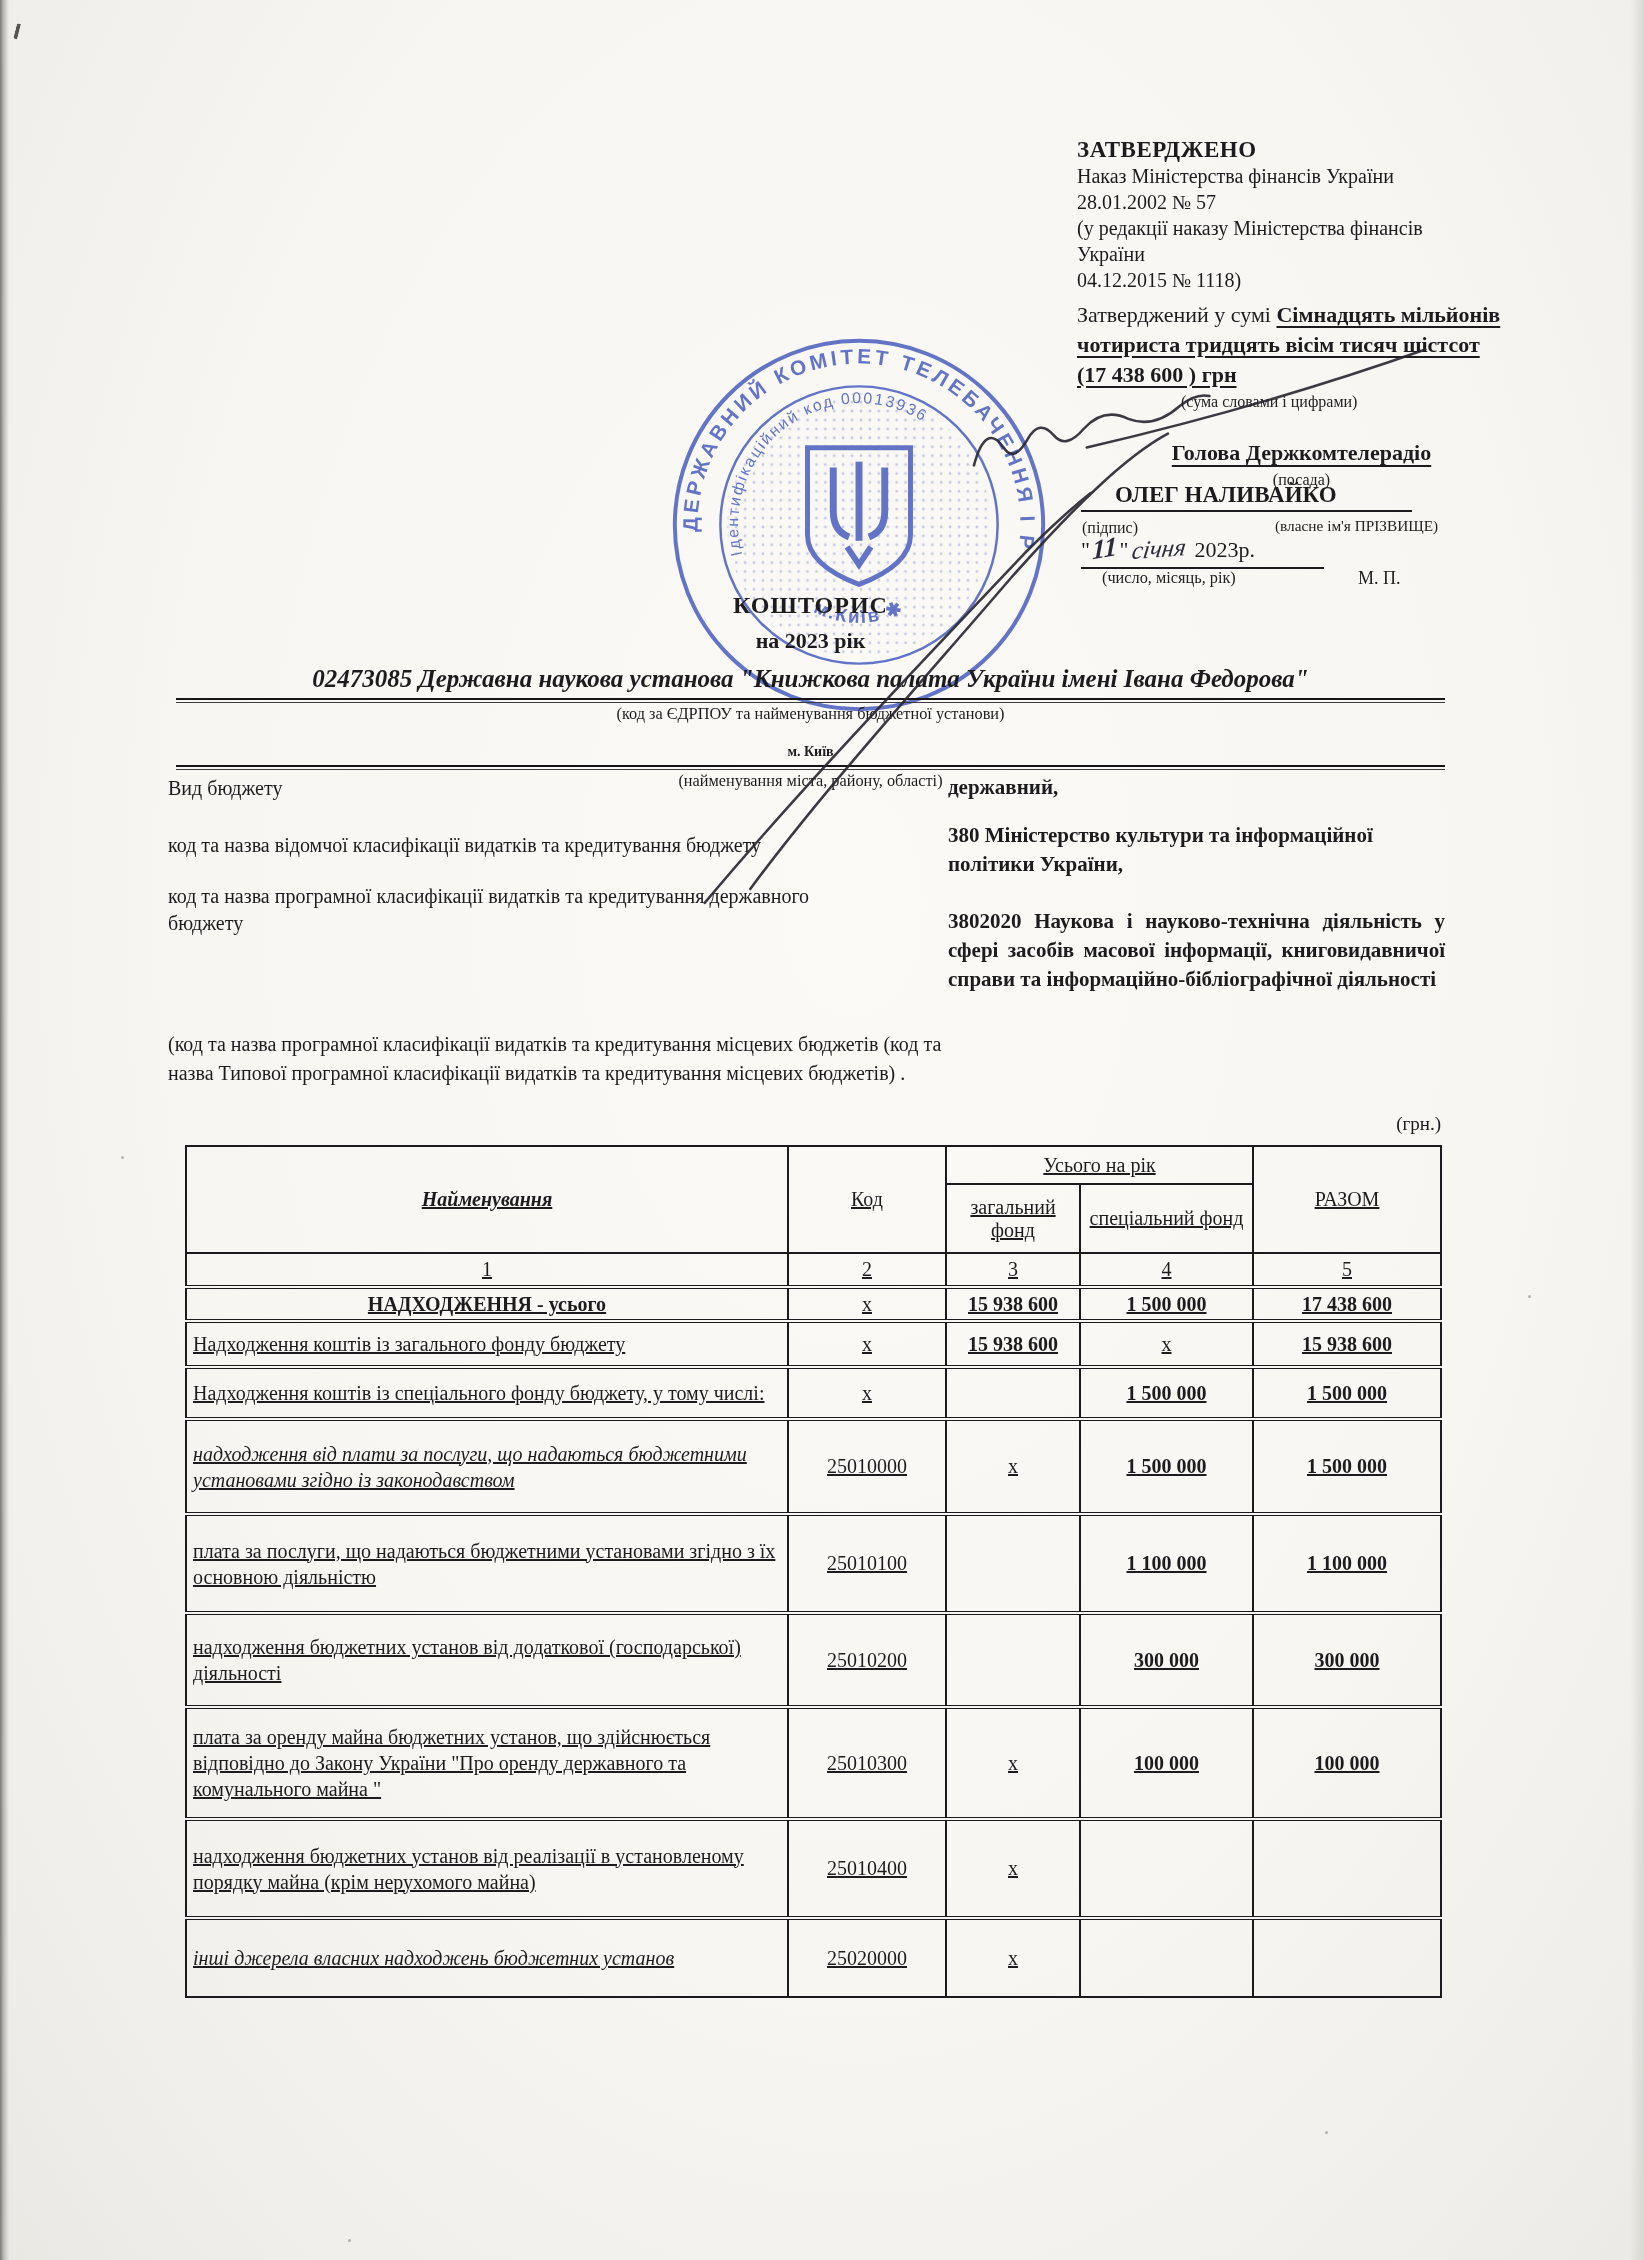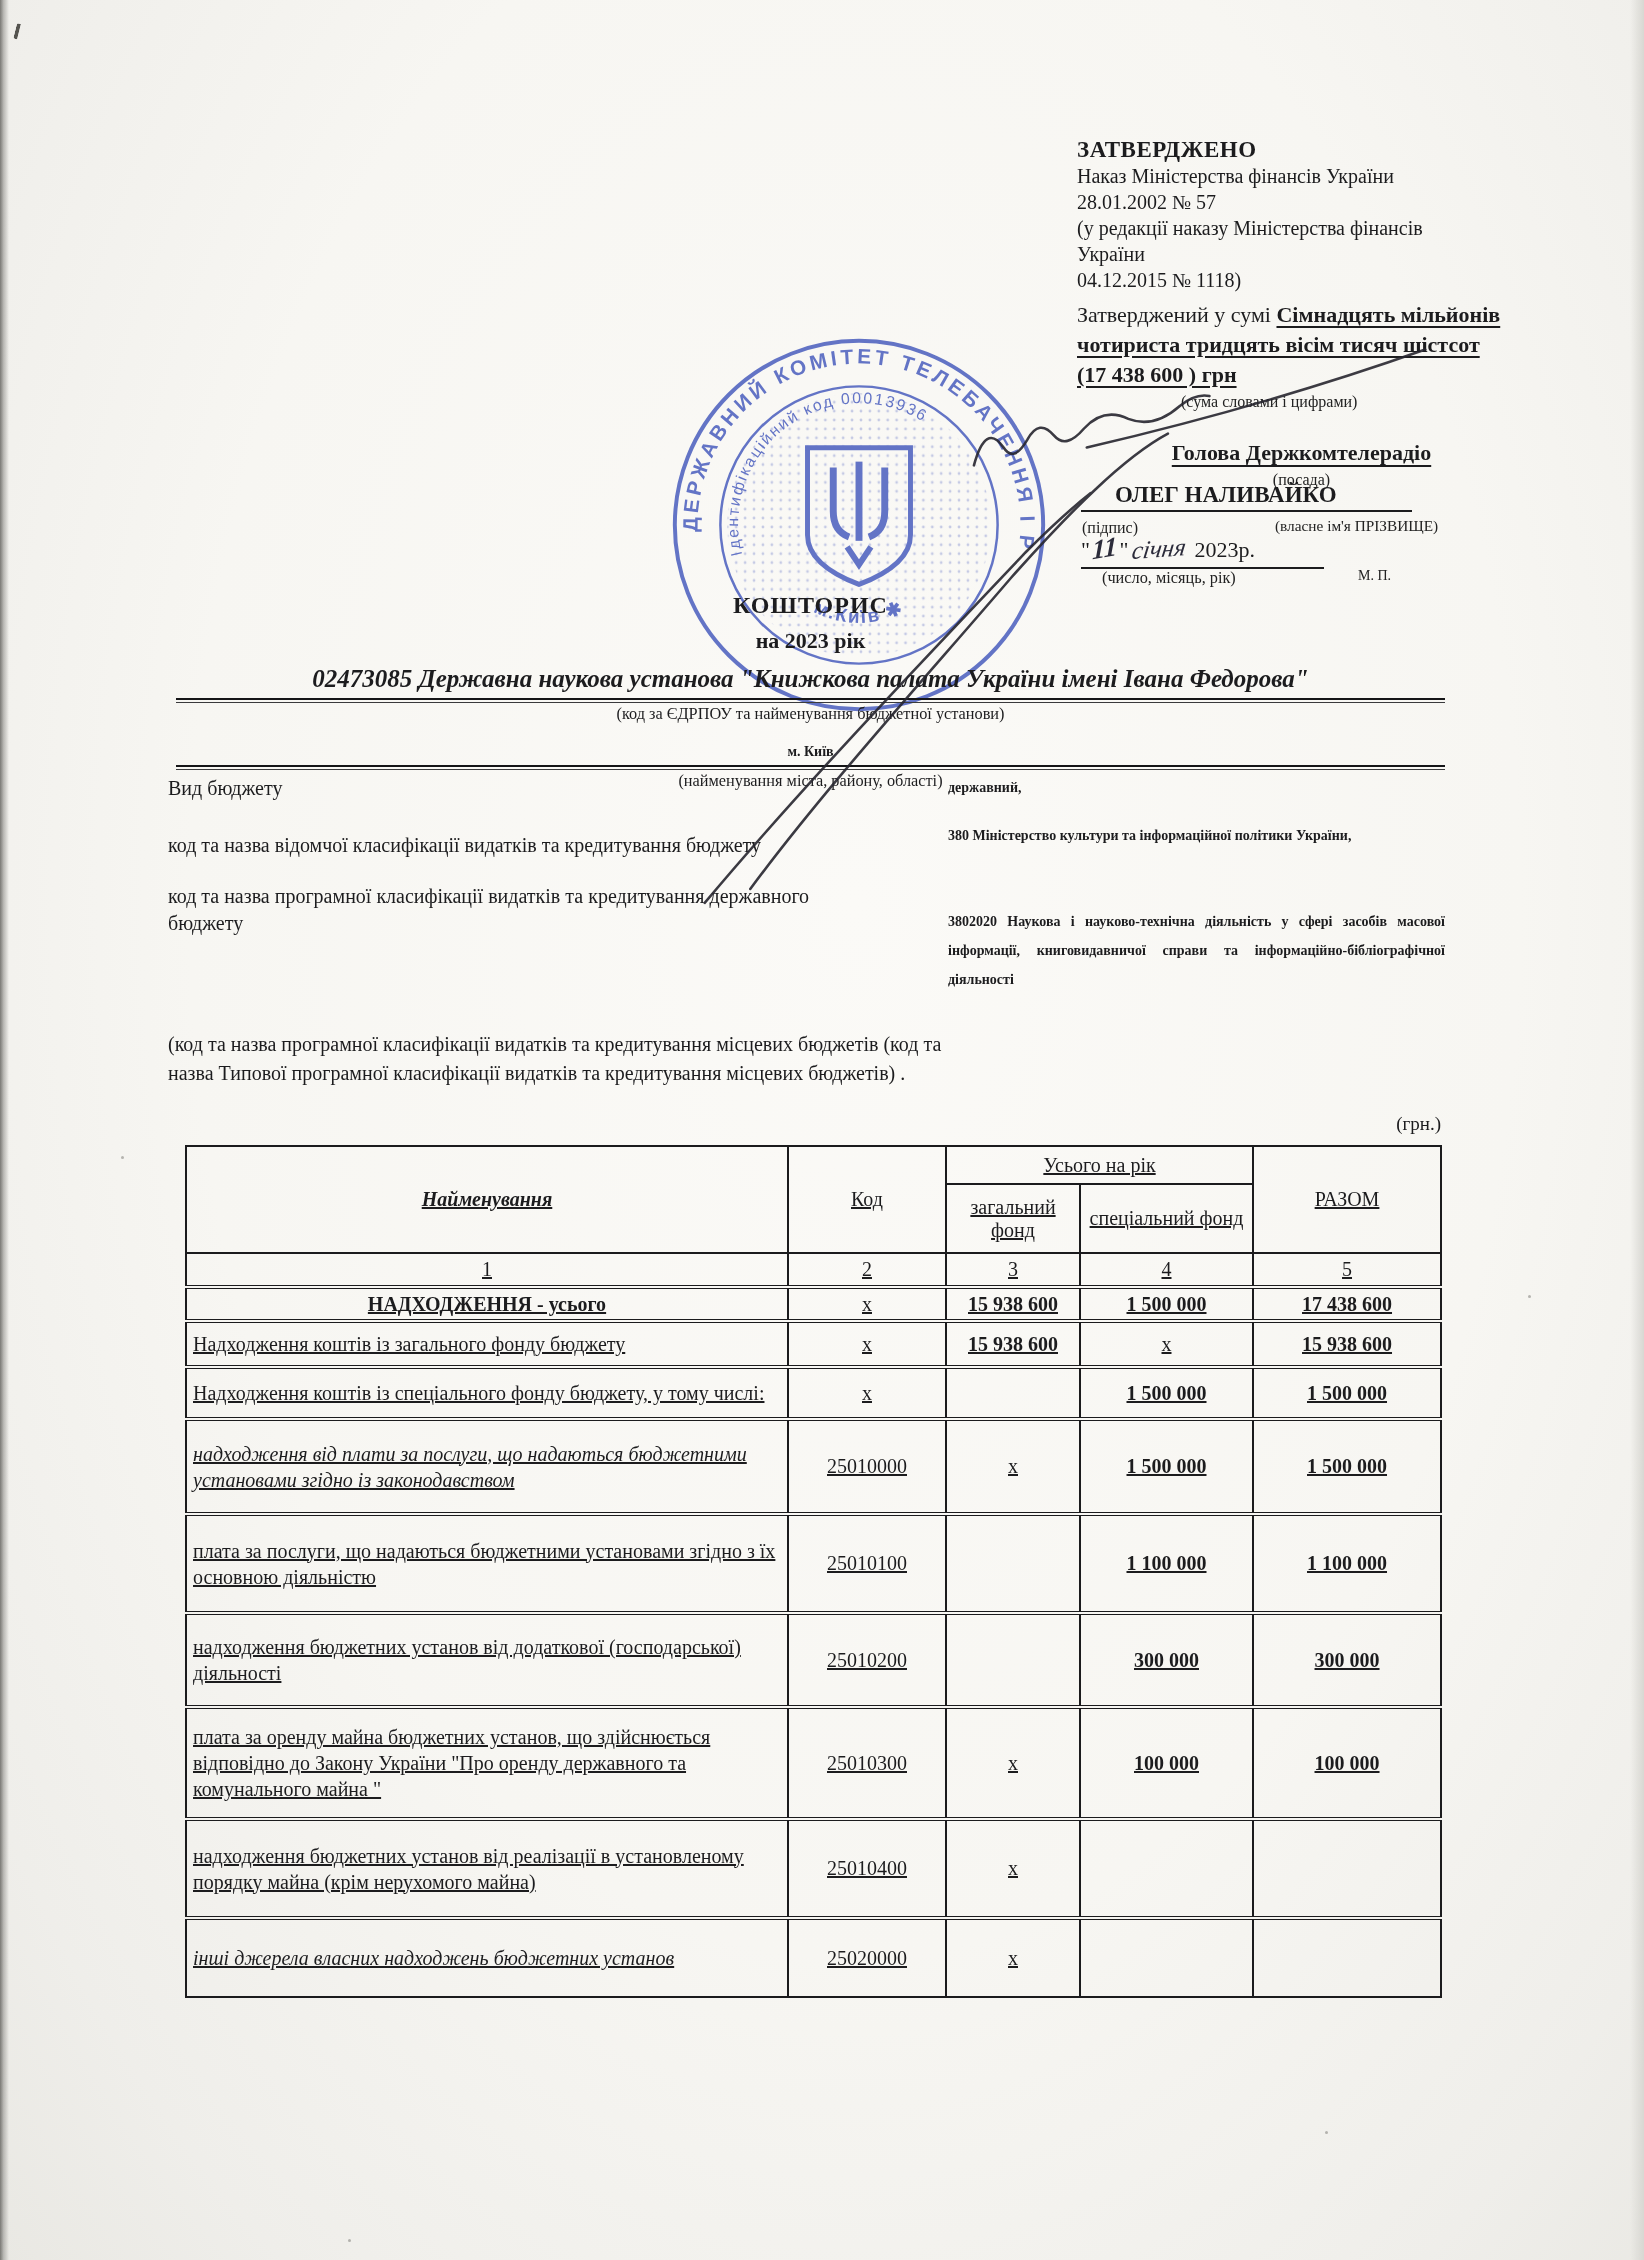--- a/index.html
+++ b/index.html
@@ -36,37 +36,37 @@
     font-size:23px;font-weight:bold;border-bottom:2.5px solid #1c1c1e;padding-bottom:2px;}
   .cap-pidpys{left:1082px;top:519px;}
   .cap-vlasne{left:1275px;top:517px;font-size:15.3px;}
   .dateline{left:1081px;top:533px;width:243px;border-bottom:2.5px solid #1c1c1e;
     font-size:22px;padding-bottom:3px;white-space:nowrap;}
   .hand{font-style:italic;color:#2b2b3a;display:inline-block;}
   .hand-day{font-size:27px;transform:rotate(-9deg) skewX(-10deg);font-weight:bold;margin:0 2px;}
   .hand-month{font-size:25px;transform:rotate(-4deg) skewX(-12deg);margin:0 8px 0 4px;}
   .dateyear{font-size:22px;}
   .cap-date{left:1102px;top:568px;font-size:16.3px;}
-  .cap-mp{left:1358px;top:568px;font-size:14px;}
+  .cap-mp{left:1358px;top:568px;font-size:18px;}
 
   
   .stamp{left:657px;top:323px;width:404px;height:404px;opacity:.85;mix-blend-mode:multiply;}
 
   
   .titleblock{left:176px;top:592px;width:1269px;text-align:center;}
   .t-kosht{font-size:24px;font-weight:bold;letter-spacing:1px;}
   .t-year{font-size:22px;font-weight:bold;margin-top:9px;}
   .t-inst{font-size:25px;font-weight:bold;margin-top:11px;font-style:italic;}
   .t-line{border-top:2.5px solid #151517;margin-top:5px;height:2px;border-bottom:1px solid #3a3a3c;}
   .t-cap{font-size:16.3px;margin-top:1px;}
   .t-city{font-size:14px;font-weight:bold;margin-top:20px;}
 
   
   .meta-label{left:168px;width:661px;font-size:20px;line-height:27px;}
-  .meta-value{left:948px;width:497px;font-size:14px;font-weight:bold;line-height:29px;}
+  .meta-value{left:948px;width:497px;font-size:21px;font-weight:bold;line-height:29px;}
   .justify{text-align:justify;}
   .localnote{left:168px;top:1030px;width:792px;font-size:20px;line-height:29px;}
   .hrn{left:1317px;top:1113px;width:124px;text-align:right;font-size:19px;}
 
   
   table.budget{position:absolute;left:185px;top:1145px;width:1255px;border-collapse:collapse;
     table-layout:fixed;}
   table.budget td{border:2px solid #1b1b1d;font-size:20px;vertical-align:middle;
     padding:2px 6px;overflow:hidden;text-decoration:underline;}
   table.budget{border:2.5px solid #111;}

